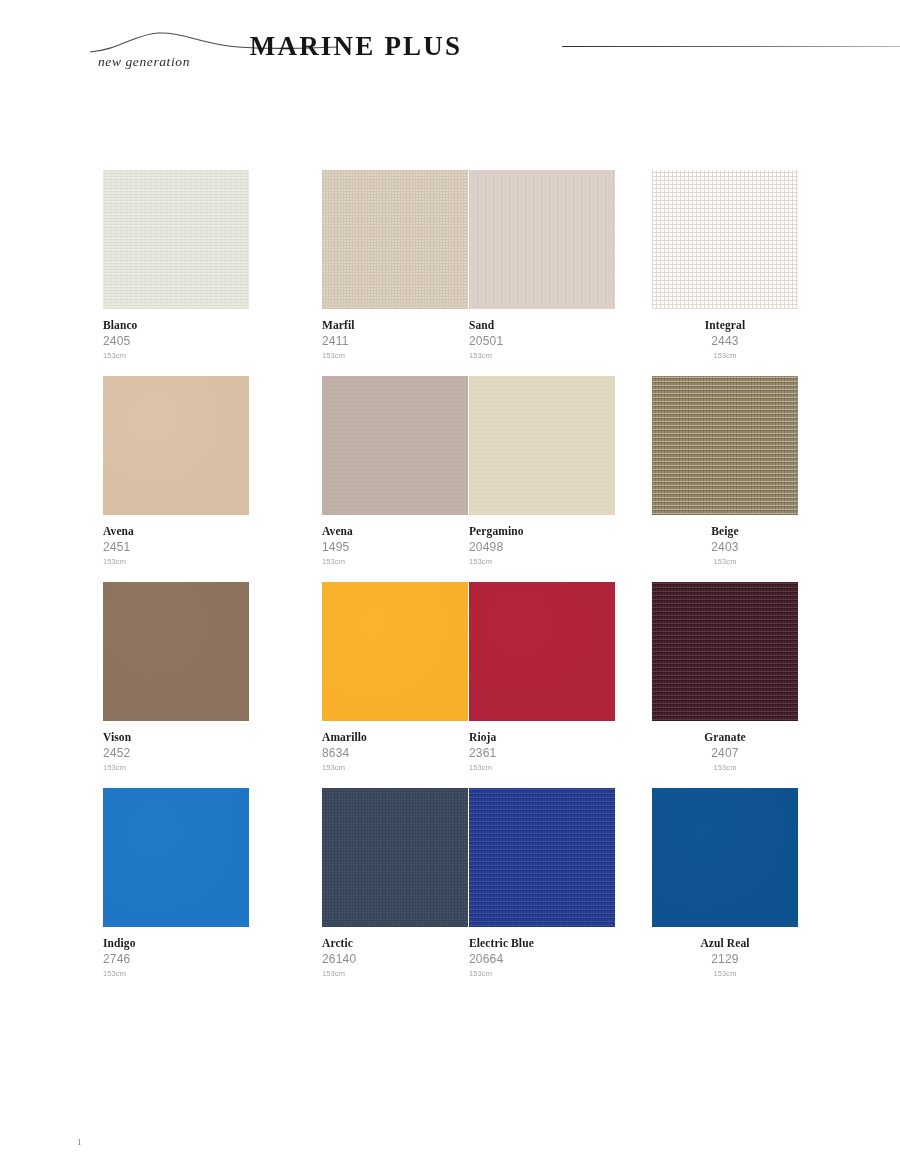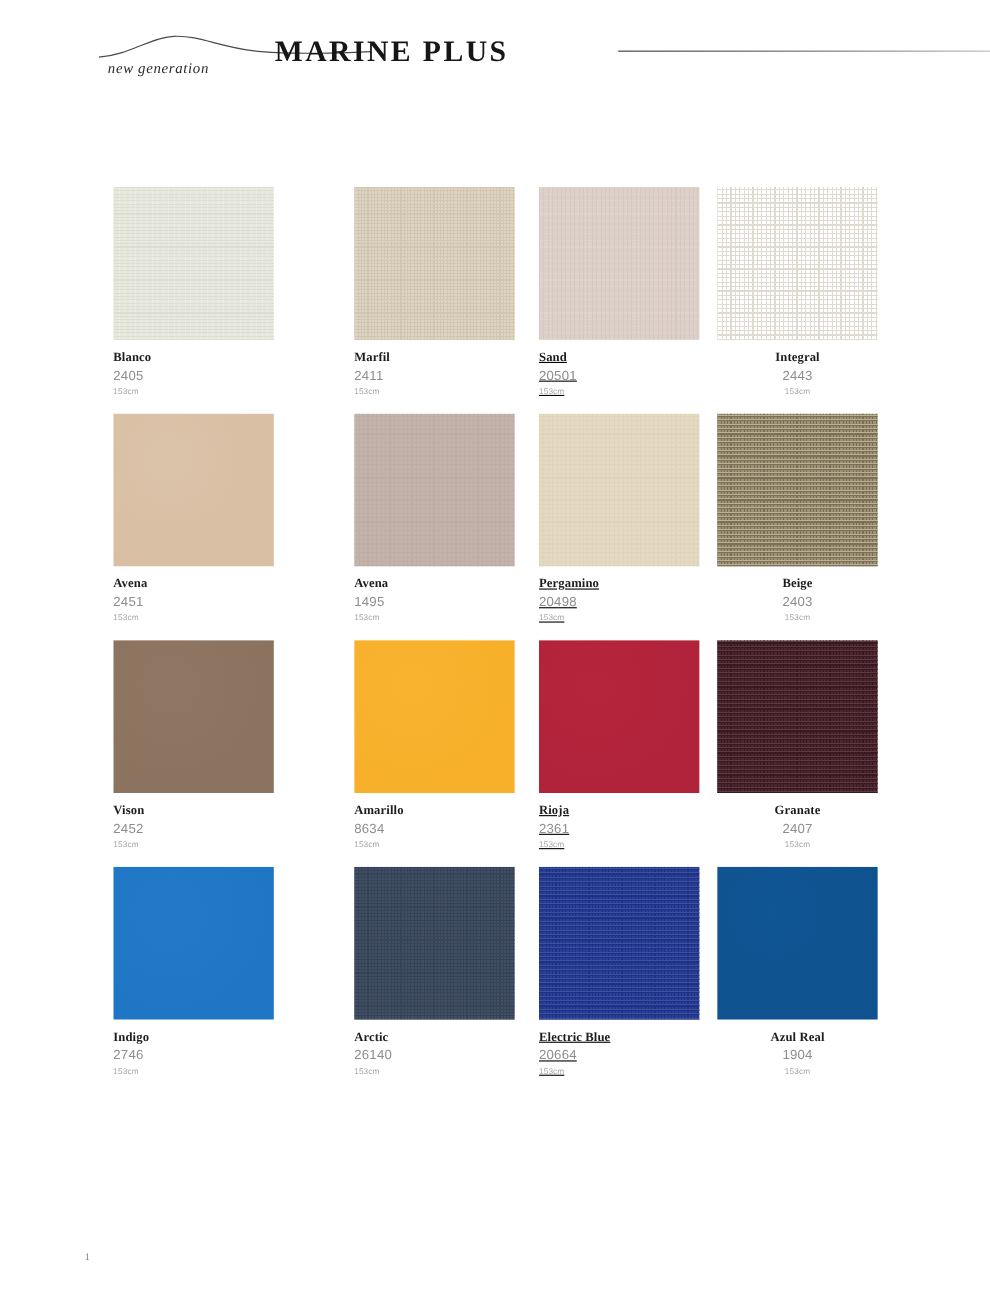--- a/index.html
+++ b/index.html
@@ -85,21 +85,21 @@
     position: relative;
     height: 206px;
   }
   .cell {
     position: absolute;
     top: 0;
     width: 146px;
   }
   .cell.c0 { left: 0px; }
   .cell.c1 { left: 183px; padding-left: 36px; }
-  .cell.c2 { left: 387px; text-decoration: underline; }
+  .cell.c2 { left: 366px; }
   .cell.c3 { left: 549px; text-align: center; }
 
   .swatch {
     width: 146px;
     height: 139px;
     position: relative;
     overflow: hidden;
   }
   .swatch .base {
     position: absolute;
@@ -341,20 +341,20 @@
           <div class="width">153cm</div>
         </div>
       </div>
       <div class="cell c3">
         <div class="swatch">
           <div class="base" style="background: rgb(15, 82, 144);"></div>
           <div class="tex" style="background-image: radial-gradient(circle at 35% 30%, rgb(20, 96, 159) 0%, transparent 70%); opacity: 0.25;"></div>
         </div>
         <div class="meta">
           <div class="name">Azul Real</div>
-          <div class="code">1904</div>
+          <div class="code">2129</div>
           <div class="width">153cm</div>
         </div>
       </div>
     </div>
   </div>
 
 <div class="page-number">1</div>
 
 </body></html>

